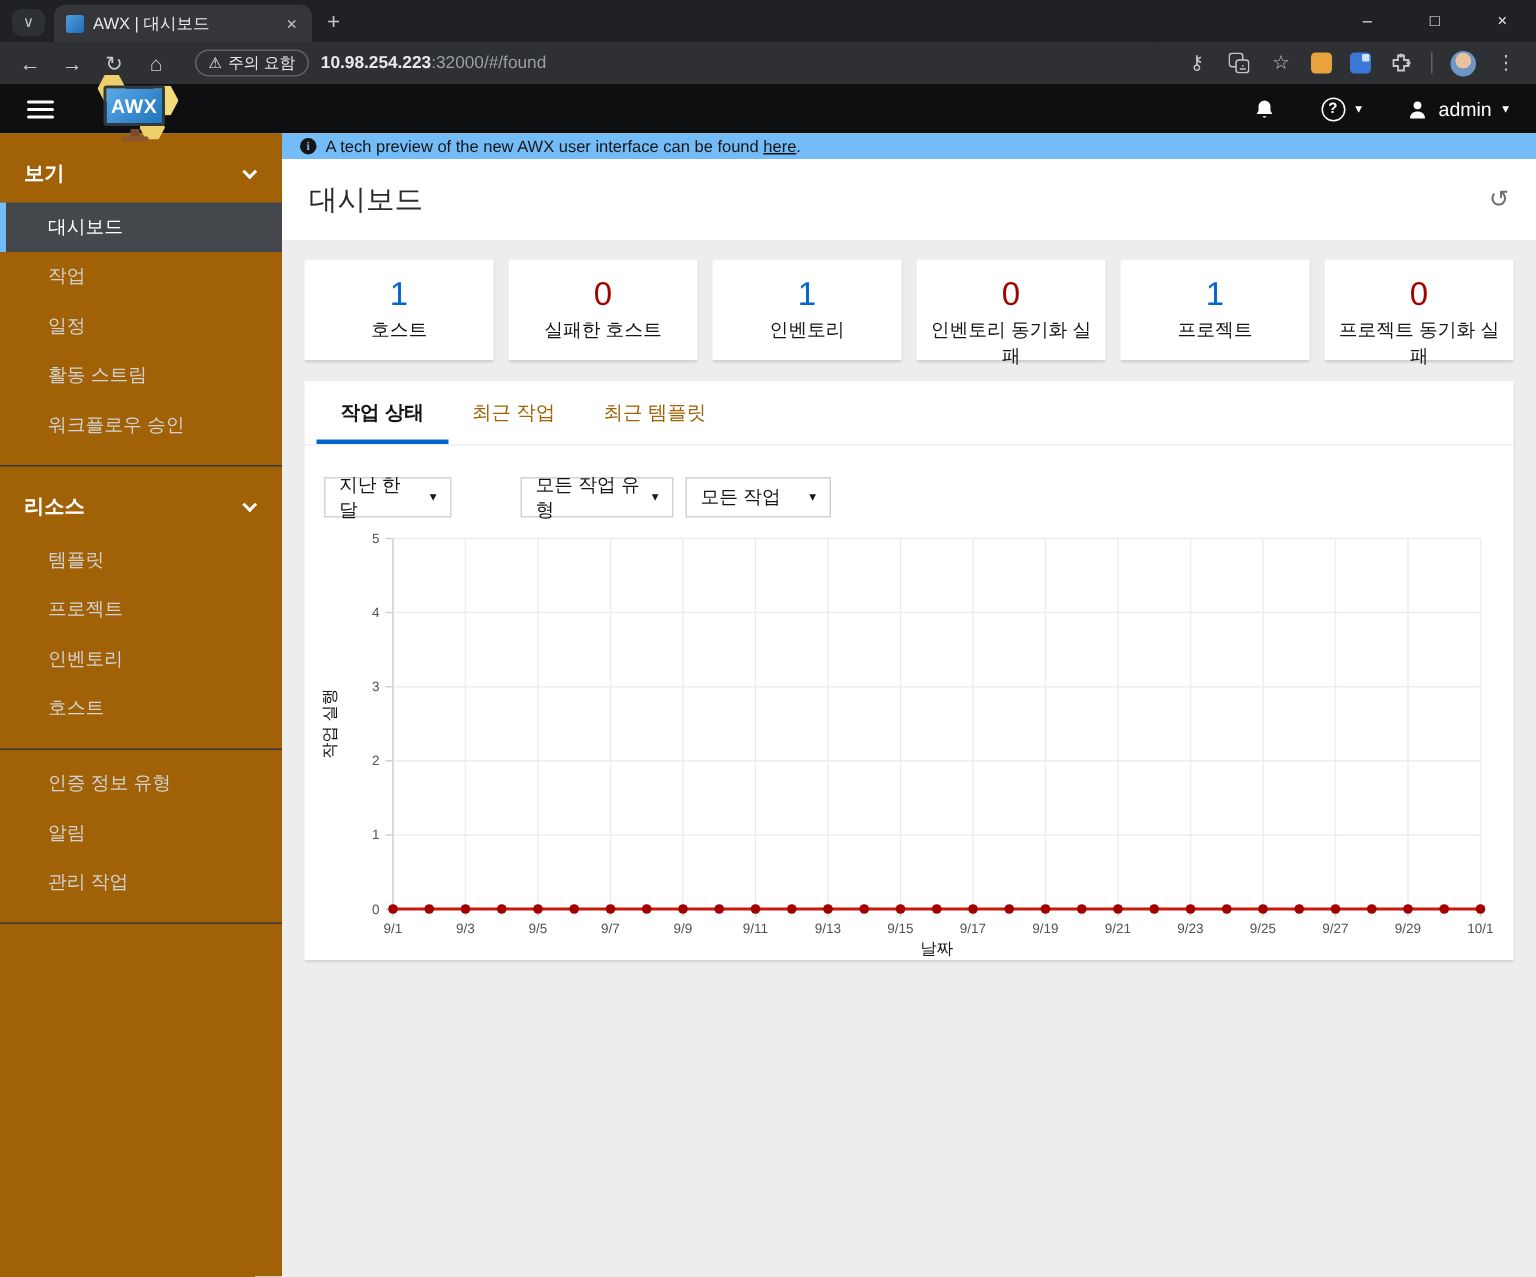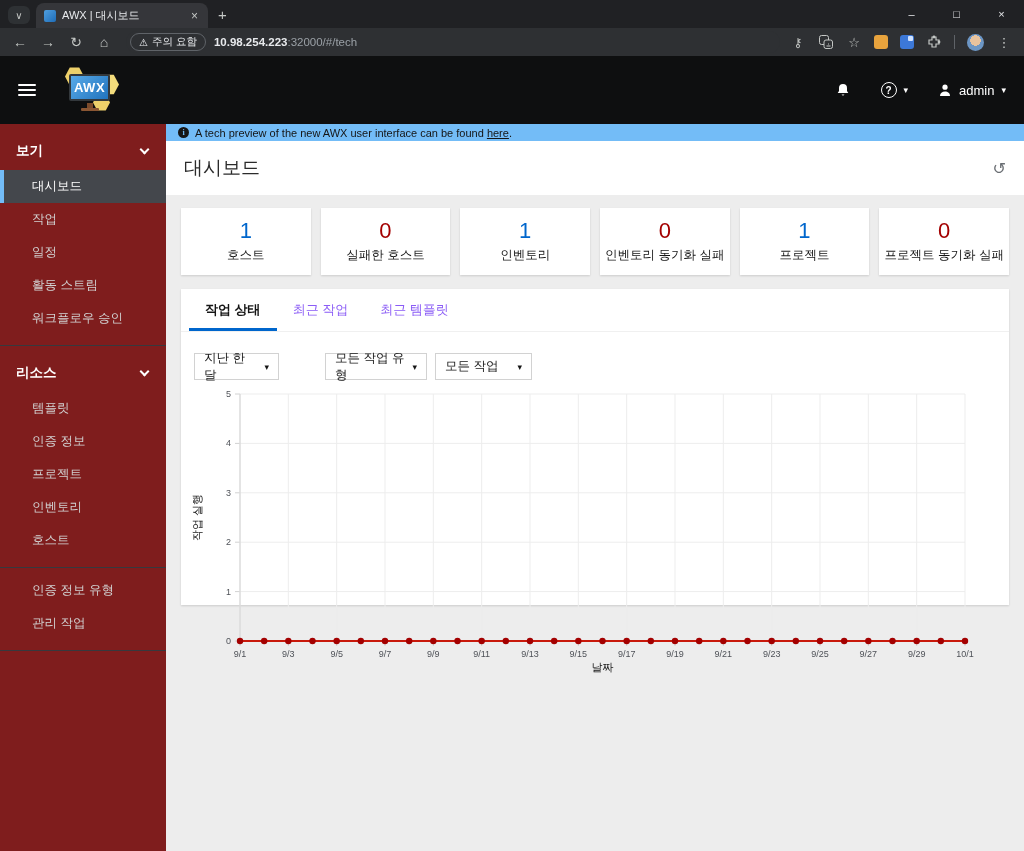--- a/index.html
+++ b/index.html
@@ -33,21 +33,21 @@
   .url .rest { color:#9aa0a6; }
   .tb-icons { display:flex; align-items:center; gap:12px; margin-right:4px; }
   .tb-ic { width:16px; height:16px; display:flex; align-items:center; justify-content:center; color:#c4c7c5; font-size:13px; }
   .ext-orange { width:14px; height:14px; border-radius:3px; background:#e8a33d; }
   .ext-blue { width:14px; height:14px; border-radius:3px; background:#3c78d8; position:relative; }
   .ext-blue::after { content:""; position:absolute; right:1px; top:1px; width:5px; height:5px; background:#cfe2ff; border-radius:1px; }
   .tb-sep { width:1px; height:14px; background:#5f6368; }
   .avatar { width:17px; height:17px; border-radius:50%; background:radial-gradient(circle at 50% 38%, #e8c39e 0 38%, #6c96c5 39%); }
 
   
-  .masthead { height:68px; background:#0e0f10; display:flex; align-items:center; padding:0 18px; }
+  .masthead { height:33px; background:#0e0f10; display:flex; align-items:center; padding:0 18px; }
   .burger { width:18px; display:flex; flex-direction:column; gap:3px; margin-right:26px; }
   .burger span { height:2px; background:#fff; border-radius:1px; }
   .awx-logo { position:relative; width:58px; height:46px; }
   .hex { position:absolute; background:#edd06a; clip-path:polygon(25% 3%,75% 3%,100% 50%,75% 97%,25% 97%,0 50%); }
   .hex1 { width:19px; height:19px; left:3px; top:0; }
   .hex2 { width:21px; height:21px; left:36px; top:7px; background:#f3dc7c; }
   .hex3 { width:17px; height:17px; left:31px; top:27px; }
   .monitor { position:absolute; left:7px; top:7px; width:41px; height:27px; border:2px solid #33383c; border-radius:2px;
     background:linear-gradient(135deg,#58aae8 0%,#2173bd 100%); color:#fff; font-weight:bold; font-size:13px;
     text-align:center; line-height:23px; letter-spacing:0.5px; }
@@ -56,21 +56,21 @@
   .mh-right { margin-left:auto; display:flex; align-items:center; gap:30px; color:#fff; }
   .mh-group { display:flex; align-items:center; gap:7px; font-size:13px; }
   .help-circ { width:16px; height:16px; border-radius:50%; border:1.5px solid #fff; font-size:10px; font-weight:bold;
     display:flex; align-items:center; justify-content:center; }
   .caret { font-size:9px; color:#fff; }
 
   
   .main-row { flex:1; display:flex; min-height:0; }
 
   
-  .sidebar { width:166px; background:#7f1d1d; color:#d2d2d2; overflow:hidden; }
+  .sidebar { width:188px; background:#a16207; color:#d2d2d2; overflow:hidden; }
   .nav-section { padding:6px 0 10px; border-bottom:1px solid #36393e; }
   .nav-section-header { display:flex; align-items:center; justify-content:space-between; padding:12px 18px 10px 16px;
     color:#fff; font-size:13.5px; font-weight:bold; }
   .chev { width:7px; height:7px; border-right:2px solid #fff; border-bottom:2px solid #fff; transform:rotate(45deg); margin-top:-3px; }
   .nav-item { padding:8px 16px 8px 32px; font-size:12.5px; color:#d2d2d2; }
   .nav-item.selected { background:#44474c; color:#fff; border-left:4px solid #73bcf7; padding-left:28px; }
 
   
   .content { flex:1; display:flex; flex-direction:column; min-width:0; background:#ededed; }
   .banner { height:17px; background:#73bcf7; display:flex; align-items:center; gap:6px; padding:0 12px;
@@ -81,23 +81,23 @@
   .page-header { height:54px; background:#fff; display:flex; align-items:center; padding:0 18px; }
   .page-title { font-size:19px; color:#2b2b2b; }
   .history-btn { margin-left:auto; color:#6a6e73; font-size:16px; }
 
   .scroll-area { flex:1; padding:13px 15px; overflow:hidden; }
   .cards { display:grid; grid-template-columns:repeat(6,1fr); gap:10px; }
   .card { background:#fff; box-shadow:0 1px 2px rgba(3,3,3,0.14); text-align:center; padding:9px 4px 12px; height:67px; }
   .card-value { font-size:22px; line-height:1.25; }
   .card-label { font-size:12.5px; color:#151515; margin-top:2px; }
 
-  .panel { margin-top:14px; background:#fff; box-shadow:0 1px 2px rgba(3,3,3,0.14); height:316px; }
+  .panel { margin-top:14px; background:#fff; box-shadow:0 1px 2px rgba(3,3,3,0.14); height:386px; }
   .tabsbar { display:flex; padding:0 8px; border-bottom:1px solid #f0f0f0; }
-  .ptab { padding:12px 16px 9px; font-size:13px; color:#8b5cf6; border-bottom:3px solid transparent; }
+  .ptab { padding:12px 16px 9px; font-size:13px; color:#a16207; border-bottom:3px solid transparent; }
   .ptab.active { color:#151515; font-weight:bold; border-bottom-color:#0066cc; }
   .filters { display:flex; gap:8px; margin:21px 0 4px 13px; }
   .filter { height:27px; border:1px solid #d2d2d2; background:#fff; display:flex; align-items:center;
     justify-content:space-between; padding:0 9px; font-size:12.5px; color:#151515; }
   .filter:nth-child(1){ width:85px; }
   .filter:nth-child(2){ width:102px;margin-left:38px; }
   .filter:nth-child(3){ width:97px; }
   .fcaret { font-size:9px; color:#151515; margin-left:8px; }
   .chart-wrap { margin-top:6px; }
 </style>
@@ -125,21 +125,21 @@
     <span class="nav-glyph">←</span>
     <span class="nav-glyph">→</span>
     <span class="nav-glyph">↻</span>
     <span class="nav-glyph">⌂</span>
     <div class="addr">
       <span class="sec-chip">
         <span class="warn">⚠</span>
         <span>주의 요함</span>
       </span>
       <span class="url">
-        <span class="host">10.98.254.223</span><span class="rest">:32000/#/tech</span>
+        <span class="host">10.98.254.223</span><span class="rest">:32000/#/found</span>
       </span>
     </div>
     <div class="tb-icons">
       <span class="tb-ic">⚷</span>
       <span class="tb-ic">
         <svg width="14" height="14" viewBox="0 0 14 14">
             <rect x="0.5" y="0.5" width="9" height="9" rx="2" fill="none" stroke="#c4c7c5"></rect>
             <rect x="5" y="5" width="8.5" height="8.5" rx="2" fill="#2e3033" stroke="#c4c7c5"></rect>
             <path d="M7.5 11h4M9.5 8.5v1" stroke="#c4c7c5" fill="none"></path>
           </svg>
@@ -209,27 +209,27 @@
           <div class="nav-item">일정</div>
           <div class="nav-item">활동 스트림</div>
           <div class="nav-item">워크플로우 승인</div>
         </div>
         <div class="nav-section">
           <div class="nav-section-header">
             <span>리소스</span>
             <span class="chev"></span>
           </div>
           <div class="nav-item">템플릿</div>
-          <div class="nav-item">인증 정보</div>
           <div class="nav-item">프로젝트</div>
           <div class="nav-item">인벤토리</div>
           <div class="nav-item">호스트</div>
         </div>
         <div class="nav-section">
           <div class="nav-item">인증 정보 유형</div>
+          <div class="nav-item">알림</div>
           <div class="nav-item">관리 작업</div>
         </div>
       </nav>
 
     <div class="content">
       <div class="banner">
         <span class="info-ic">i</span>
         <span><span>A tech preview of the new AWX user interface can be found </span><a>here</a><span>.</span></span>
       </div>
       <div class="page-header">

